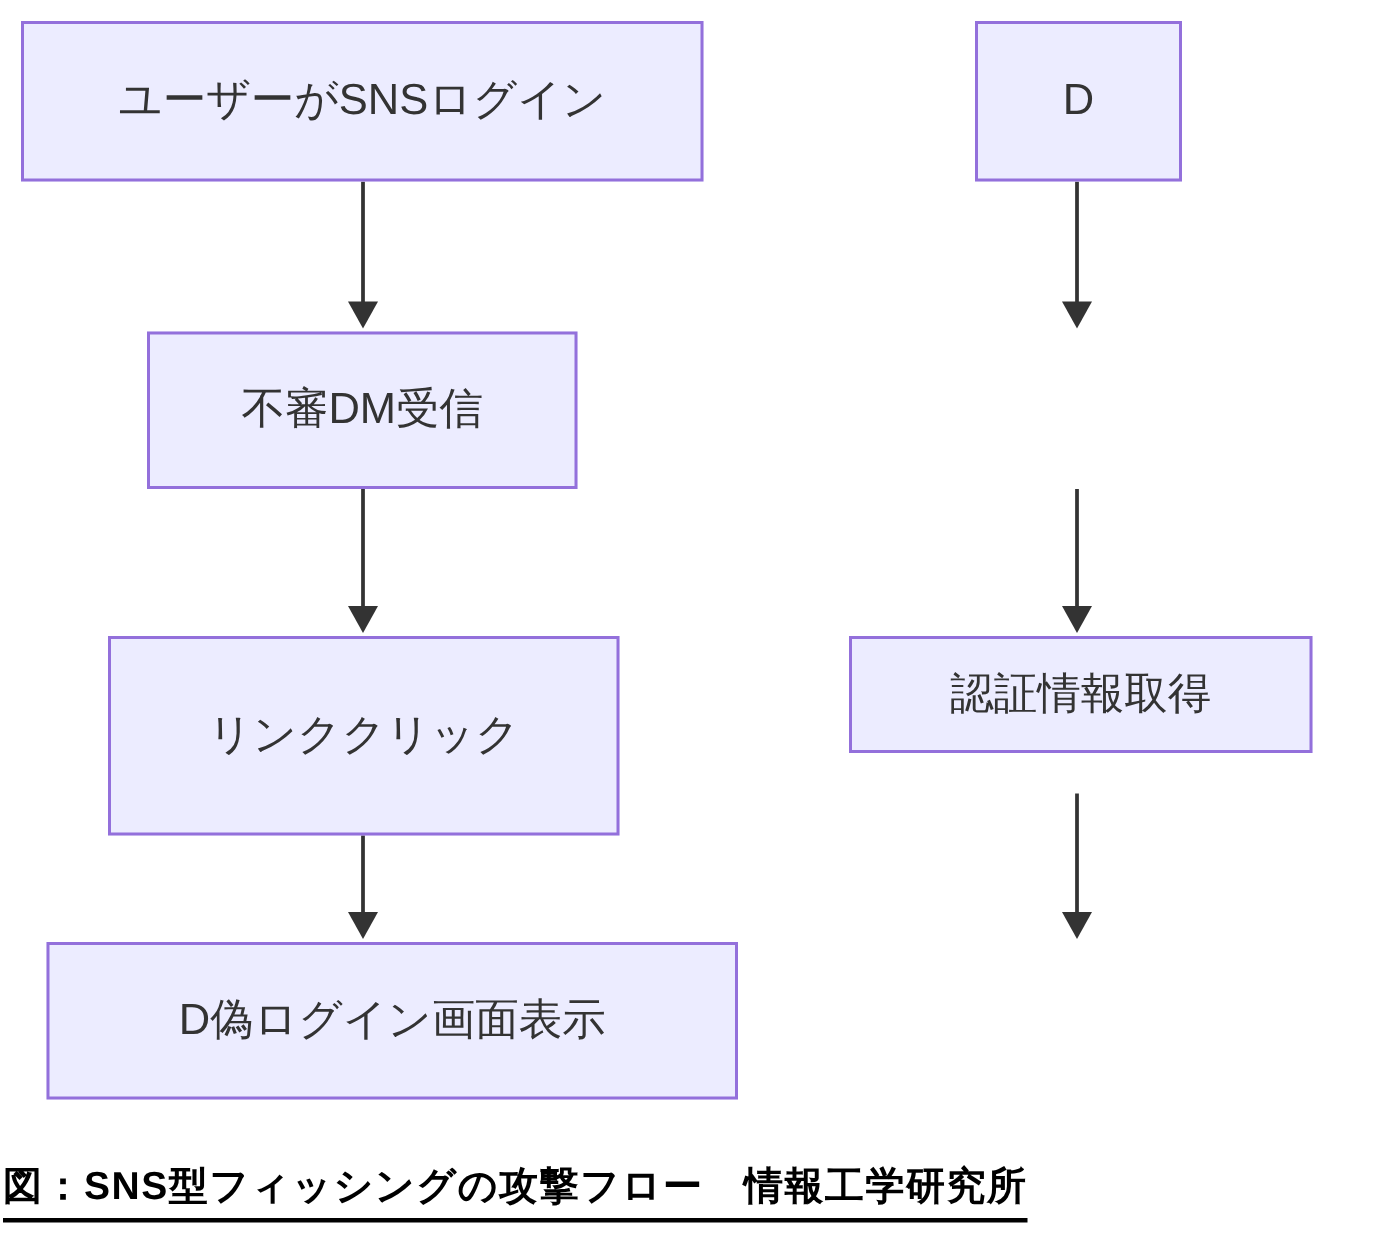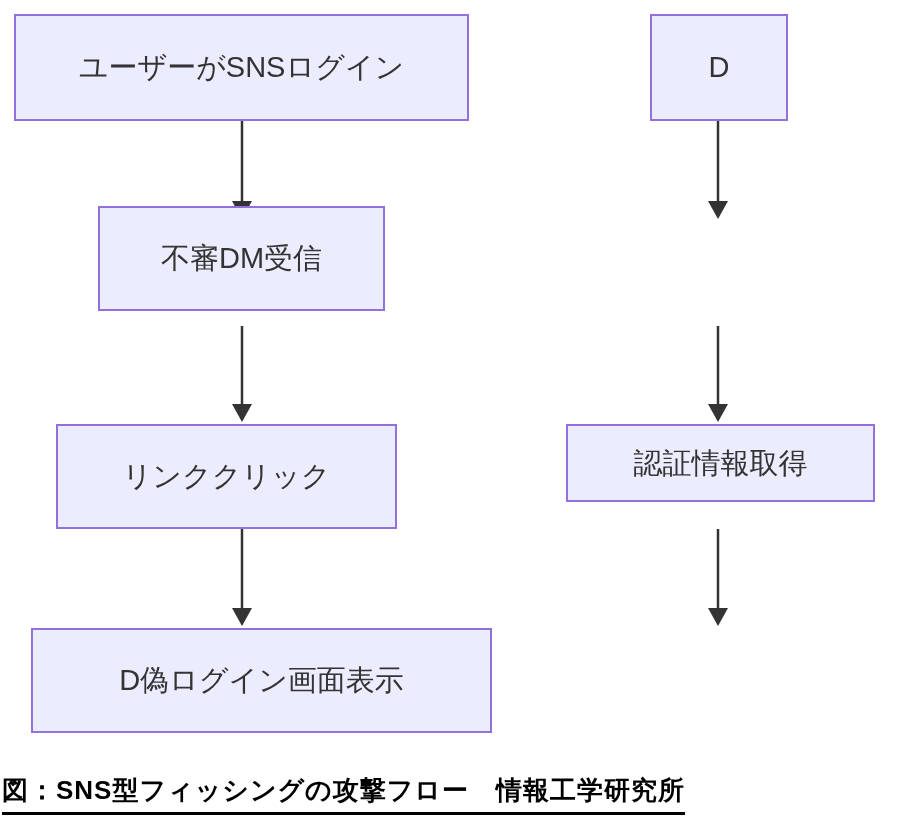--- a/index.html
+++ b/index.html
@@ -91,24 +91,24 @@
     </g>
     <g>
       <line class="edge-line" x1="718" y1="529" x2="718" y2="610"></line>
       <polygon class="edge-head" points="708,608 728,608 718,626"></polygon>
     </g>
   </svg>
 
   <div class="node" style="left:14px;top:14px;width:455px;height:107px">
     <span>ユーザーがSNSログイン</span>
   </div>
-  <div class="node" style="left:98px;top:206px;width:287px;height:105px">
+  <div class="node" style="left:98px;top:221px;width:287px;height:105px">
     <span>不審DM受信</span>
   </div>
-  <div class="node" style="left:56px;top:424px;width:341px;height:105px">
+  <div class="node" style="left:72px;top:424px;width:341px;height:133px">
     <span>リンククリック</span>
   </div>
   <div class="node" style="left:31px;top:628px;width:461px;height:105px">
     <span>D偽ログイン画面表示</span>
   </div>
 
   <div class="node" style="left:650px;top:14px;width:138px;height:107px">
     <span>D</span>
   </div>
   <div class="node" style="left:566px;top:424px;width:309px;height:78px">

